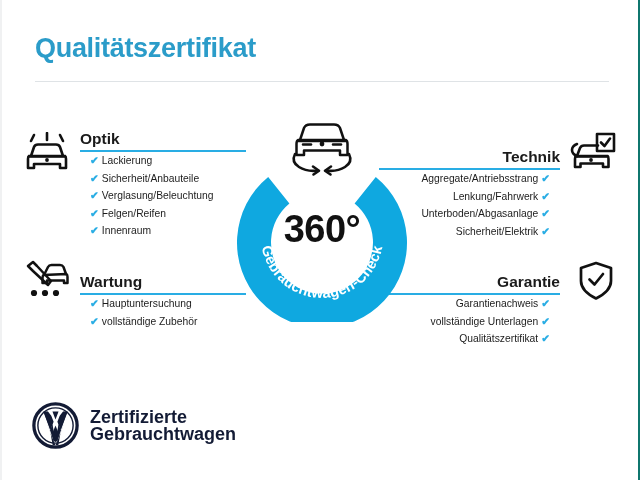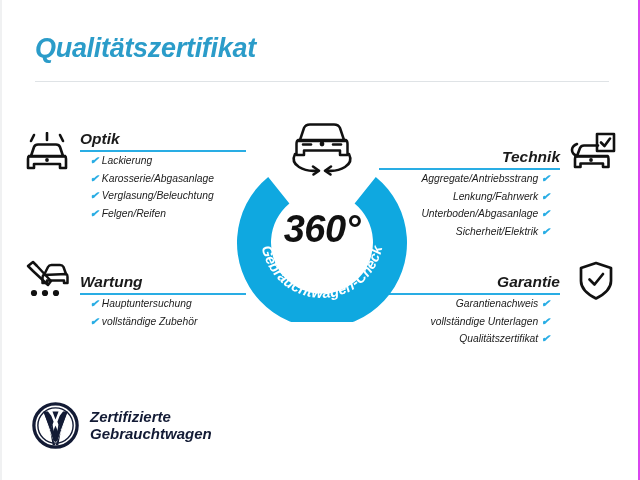--- a/index.html
+++ b/index.html
@@ -13,23 +13,22 @@
     font-family: "Liberation Sans", sans-serif;
     overflow: hidden;
   }
   #canvas {
     position: relative;
     width: 640px;
     height: 480px;
     background: #ffffff;
     box-sizing: border-box;
     border-left: 2px solid #f0f1f2;
-    border-right: 2px solid #d946ef;
+    border-right: 2px solid #0f766e;
     overflow: hidden;
-    font-style: italic;
   }
 
   
   .title {
     position: absolute;
     left: 33px;
     top: 33px;
     font-size: 27px;
     font-weight: bold;
     color: #2b9cc9;
@@ -150,21 +149,21 @@
   #footer {
     position: absolute;
     left: 30px;
     top: 402px;
     display: flex;
     align-items: center;
   }
   #vw-mark { width: 47px; height: 47px; }
   #vw-text {
     margin-left: 11px;
-    font-size: 15px;
+    font-size: 18px;
     font-weight: bold;
     color: #131b35;
     line-height: 16.5px;
     white-space: nowrap;
   }
 </style>
 </head>
 <body>
 
 <div id="canvas">
@@ -224,23 +223,24 @@
     </svg>
   </div>
 
   <div class="section left" id="sec-optik">
     <div class="sec-head">
       <div class="sec-title">Optik</div>
       <div class="sec-rule"></div>
     </div>
     <ul class="items">
       <li><span class="chk">✔</span><span>Lackierung</span></li>
-      <li><span class="chk">✔</span><span>Karosserie/Abgasanlage</span></li>
+      <li><span class="chk">✔</span><span>Sicherheit/Anbauteile</span></li>
       <li><span class="chk">✔</span><span>Verglasung/Beleuchtung</span></li>
       <li><span class="chk">✔</span><span>Felgen/Reifen</span></li>
+      <li><span class="chk">✔</span><span>Innenraum</span></li>
     </ul>
   </div>
 
   <div class="section left" id="sec-wartung">
     <div class="sec-head">
       <div class="sec-title">Wartung</div>
       <div class="sec-rule"></div>
     </div>
     <ul class="items">
       <li><span class="chk">✔</span><span>Hauptuntersuchung</span></li>

